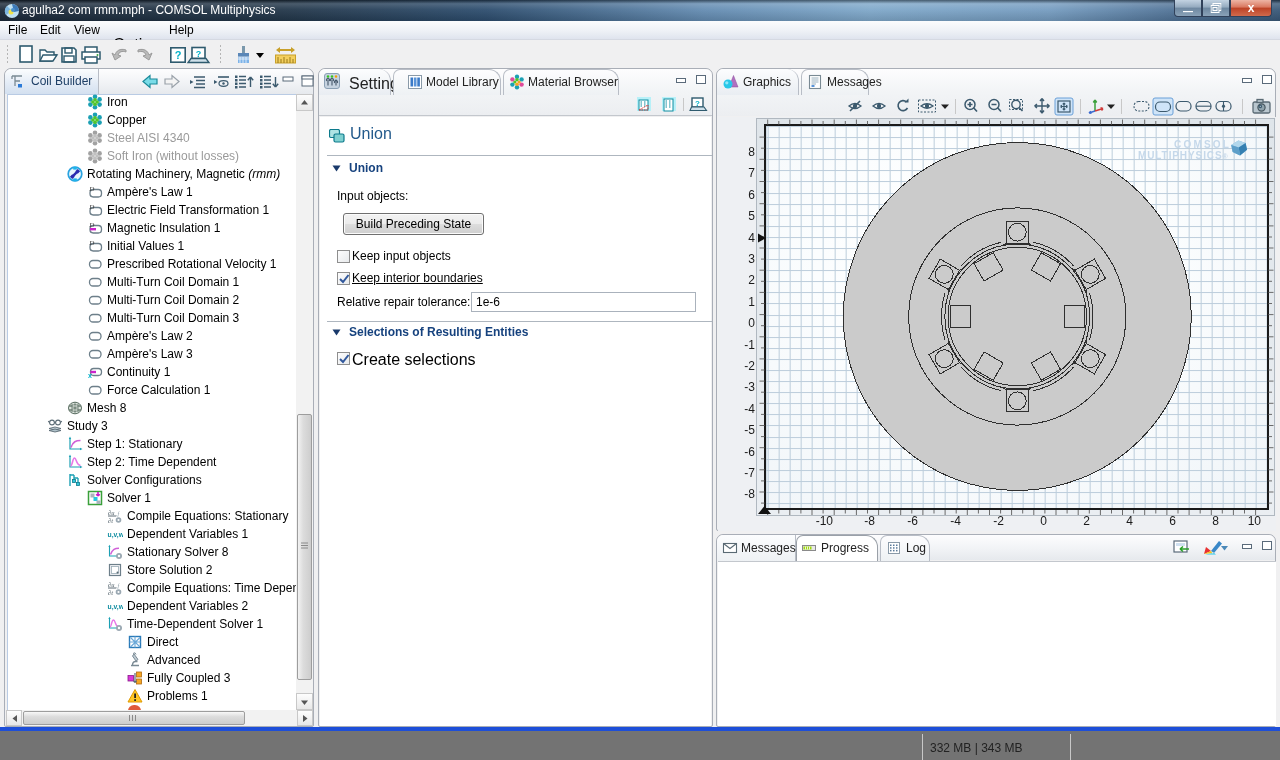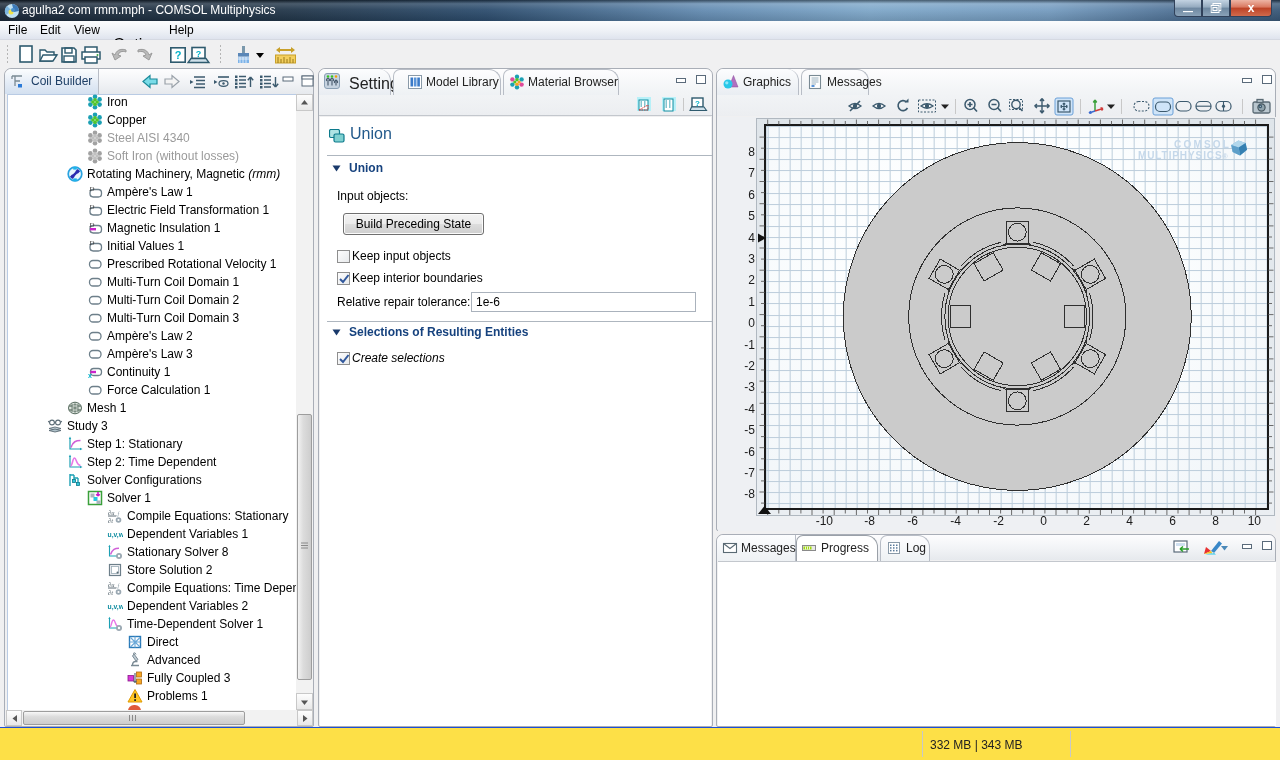--- a/index.html
+++ b/index.html
@@ -21,21 +21,21 @@
 .wbtn.min { border-bottom-left-radius:4px; }
 .glyph { position:absolute; left:50%; top:50%; transform:translate(-50%,-50%); color:#fff; font-weight:bold; }
 
 #menubar { left:0; top:21px; width:1280px; height:19px;
   background: linear-gradient(180deg,#fbfcfd 0%,#eef1f6 55%,#dfe4ee 100%);
   border-bottom:1px solid #d5d9e2; font-size:12px; color:#000; }
 .mitem { position:absolute; top:2px; }
 
 #toolbar { left:0; top:40px; width:1280px; height:28px; background:#f0f0f1; }
 
-#statusbar { left:0; top:727px; width:1280px; height:33px; background:#fde047; border-top:1px solid #1d4ed8; }
+#statusbar { left:0; top:727px; width:1280px; height:33px; background:#737373; border-top:4px solid #1d4ed8; }
 #statusbar .line { position:absolute; top:3px; height:26px; width:1px; background:#c8c8c8; }
 #statustext { position:absolute; left:930px; top:10px; font-size:12px; color:#222; }
 
 .panel { position:absolute; border:1px solid #a9aeb7; border-radius:7px 7px 2px 2px; background:#f0f0f1; }
 .phead { position:absolute; left:0; top:0; right:0; height:25px; border-radius:7px 7px 0 0;
   background: linear-gradient(180deg,#fdfdfe 0%,#f0f2f5 60%,#e6e9ed 100%); }
 .minmax { position:absolute; top:6px; width:10px; height:9px; border:1px solid #5a6a7a; background:#fff; }
 .minmax.mini { height:5px; margin-top:3px; border:1px solid #5a6a7a; }
 svg { display:block; }
 .trow { position:absolute; height:18px; font-size:12px; color:#000; white-space:nowrap; }
@@ -497,21 +497,21 @@
 <div class="trow" style="left:87px;top:381px;">
         <svg class="ti" width="16" height="16">
           <use href="#i-fea"></use>
         </svg>
         <span>Force Calculation 1</span>
       </div>
 <div class="trow" style="left:67px;top:399px;">
         <svg class="ti" width="16" height="16">
           <use href="#i-mesh"></use>
         </svg>
-        <span>Mesh 1</span>
+        <span>Mesh 8</span>
       </div>
 <div class="trow" style="left:47px;top:417px;">
         <svg class="ti" width="16" height="16">
           <use href="#i-study"></use>
         </svg>
         <span>Study 3</span>
       </div>
 <div class="trow" style="left:67px;top:435px;">
         <svg class="ti" width="16" height="16">
           <use href="#i-stepstat"></use>
@@ -692,35 +692,35 @@
   <div class="abs" style="left:30px;top:92px;font-size:12px;font-weight:bold;color:#16427e;">Union</div>
   <div class="abs" style="left:18px;top:120px;font-size:12px;color:#000;">Input objects:</div>
   <div class="abs" style="left:24px;top:144px;width:141px;height:22px;border:1px solid #707070;border-radius:3px;background:linear-gradient(180deg,#f2f2f2 0%,#ebebeb 50%,#dddddd 50%,#cfcfcf 100%);box-shadow:inset 0 0 0 1px #fbfbfb;"></div>
   <div class="abs" style="left:24px;top:148px;width:141px;text-align:center;font-size:12px;color:#000;">Build Preceding State</div>
   <div class="abs" style="left:18px;top:181px;width:13px;height:13px;border:1px solid #8e8e8e;background:linear-gradient(135deg,#fdfdfd,#e8eaec);"></div>
   <div class="abs" style="left:33px;top:180px;font-size:12px;color:#000;">Keep input objects</div>
   <div class="abs" style="left:18px;top:203px;width:13px;height:13px;border:1px solid #8e8e8e;background:linear-gradient(135deg,#fdfdfd,#e8eaec);"></div>
   <svg class="abs" style="left:20px;top:205px;" width="11" height="10">
       <path d="M1 5 L4 8 L9.5 1" fill="none" stroke="#31589c" stroke-width="2"></path>
     </svg>
-  <div class="abs" style="left:33px;top:202px;font-size:12px;color:#000;">Keep interior boundaries</div>
+  <div class="abs" style="left:33px;top:202px;font-size:12px;color:#000;text-decoration:underline;">Keep interior boundaries</div>
   <div class="abs" style="left:18px;top:226px;font-size:12px;color:#000;">Relative repair tolerance:</div>
   <div class="abs" style="left:152px;top:223px;width:225px;height:20px;border:1px solid #aab2bc;background:#fff;"></div>
   <div class="abs" style="left:157px;top:226px;font-size:12px;color:#000;">1e-6</div>
 
   <div class="abs" style="left:8px;top:252px;width:385px;height:1px;background:#aeb6bf;"></div>
   <svg class="abs" style="left:13px;top:260px;" width="9" height="7">
       <path d="M0.5 0.5 L8.5 0.5 L4.5 6.5 Z" fill="#1a3a6b"></path>
     </svg>
   <div class="abs" style="left:30px;top:256px;font-size:12px;font-weight:bold;color:#16427e;">Selections of Resulting Entities</div>
   <div class="abs" style="left:18px;top:283px;width:13px;height:13px;border:1px solid #8e8e8e;background:linear-gradient(135deg,#fdfdfd,#e8eaec);"></div>
   <svg class="abs" style="left:20px;top:285px;" width="11" height="10">
       <path d="M1 5 L4 8 L9.5 1" fill="none" stroke="#31589c" stroke-width="2"></path>
     </svg>
-  <div class="abs" style="left:33px;top:282px;font-size:12px;color:#000;font-style:italic;">Create selections</div>
+  <div class="abs" style="left:33px;top:282px;font-size:16px;color:#000;">Create selections</div>
 </div>
 
 <div class="panel" id="gpanel" style="left:716px;top:68px;width:560px;height:463px;">
   <div class="phead" style="height:47px;background:linear-gradient(180deg,#fdfdfe 0%,#f2f4f6 50%,#eceef1 100%);"></div>
   <div class="abs" style="left:0;top:0;width:82px;height:26px;border-radius:7px 12px 0 0;border-right:1px solid #b8bdc6;background:linear-gradient(180deg,#fcfdfe,#e9edf2);"></div>
   <svg class="abs" style="left:6px;top:5px;" width="16" height="16">
       <use href="#i-graphics-tab"></use>
     </svg>
   <div class="abs" style="left:26px;top:6px;font-size:12px;color:#222;">Graphics</div>
   <div class="abs" style="left:84px;top:0;width:68px;height:26px;border-radius:7px 12px 0 0;border:1px solid #b8bdc6;border-bottom:none;background:linear-gradient(180deg,#fdfdfe,#eef1f4);"></div>

